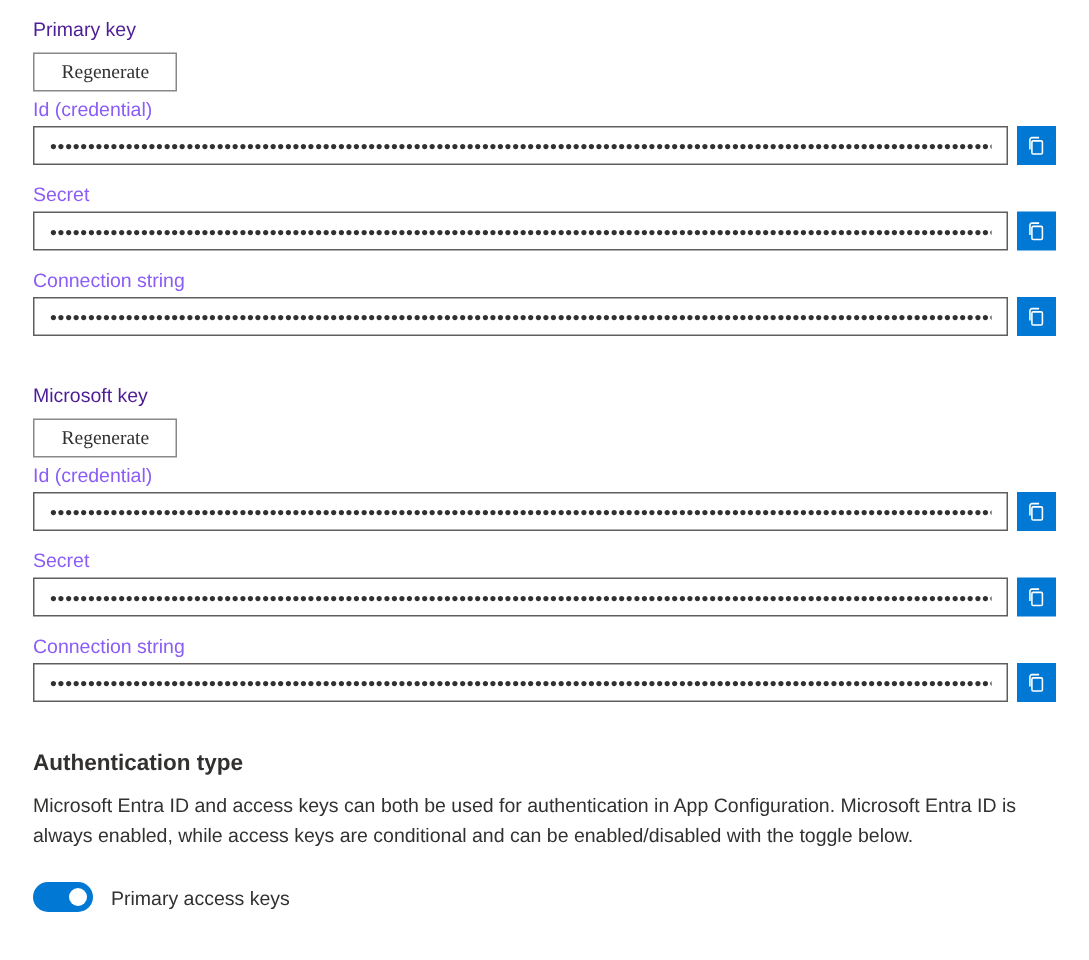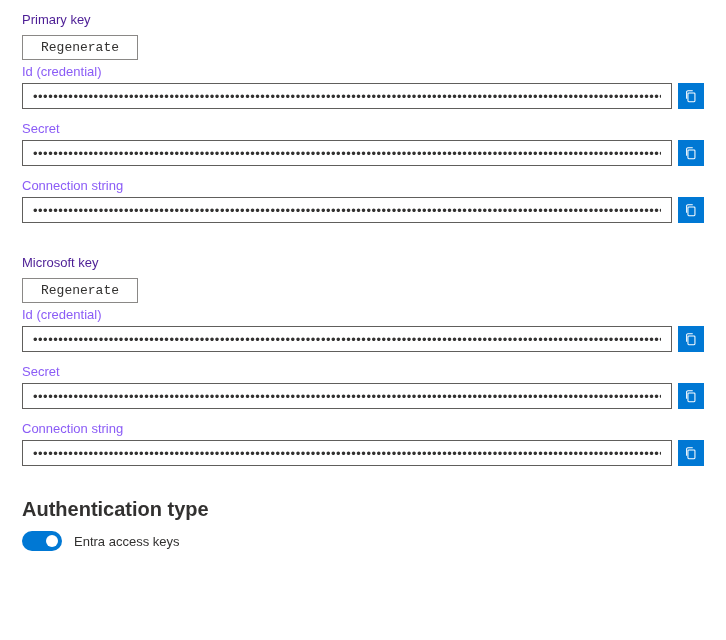--- a/index.html
+++ b/index.html
@@ -19,21 +19,21 @@
       font-size: 13px;
       color: #4c1d95;
       margin-bottom: 8px;
       margin-top: 4px;
     }
     .regenerate-btn {
       background: #fff;
       border: 1px solid #8a8886;
       padding: 4px 18px;
       font-size: 13px;
-      font-family: Liberation Mono, monospace;
+      font-family: Liberation Serif, serif;
       cursor: pointer;
       color: #323130;
       margin-bottom: 4px;
     }
     .field-group {
       margin-bottom: 12px;
     }
     .field-label {
       font-size: 13px;
       color: #8b5cf6;
@@ -71,21 +71,21 @@
       cursor: pointer;
       padding: 0;
     }
     .key-block {
       margin-bottom: 32px;
     }
     .auth-section {
       margin-top: 30px;
     }
     .auth-heading {
-      font-size: 20px;
+      font-size: 15px;
       font-weight: 600;
       color: #323130;
       margin-bottom: 10px;
     }
     .auth-desc {
       font-size: 13px;
       color: #323130;
       line-height: 1.5;
       margin-bottom: 22px;
     }
@@ -202,19 +202,20 @@
           <rect x="4.5" y="4.5" width="8" height="10" rx="1" stroke="#fff" stroke-width="1.2"></rect>
           <path d="M3 11V3.5C3 2.7 3.7 2 4.5 2H10" stroke="#fff" stroke-width="1.2" fill="none"></path>
         </svg>
       </button>
     </div>
   </div>
 </div>
 
 <div class="auth-section">
   <div class="auth-heading">Authentication type</div>
+  <div class="auth-desc">Microsoft Entra ID and access keys can both be used for authentication in App Configuration. Microsoft Entra ID is always enabled, while access keys are conditional and can be enabled/disabled with the toggle below.</div>
   <div class="toggle-row">
     <div class="toggle">
       <div class="toggle-knob"></div>
     </div>
-    <span class="toggle-label">Entra access keys</span>
+    <span class="toggle-label">Primary access keys</span>
   </div>
 </div>
 
 </body></html>

